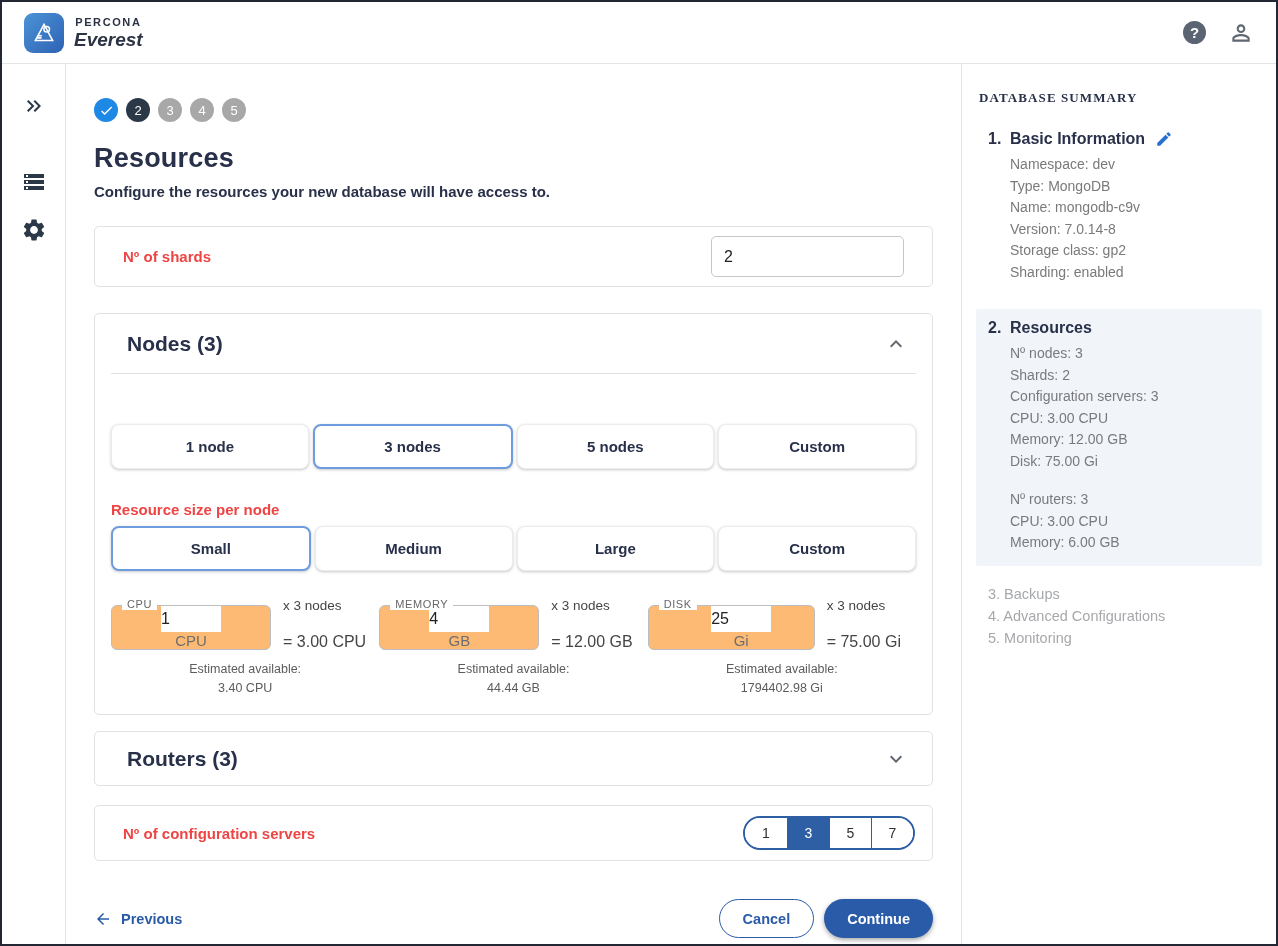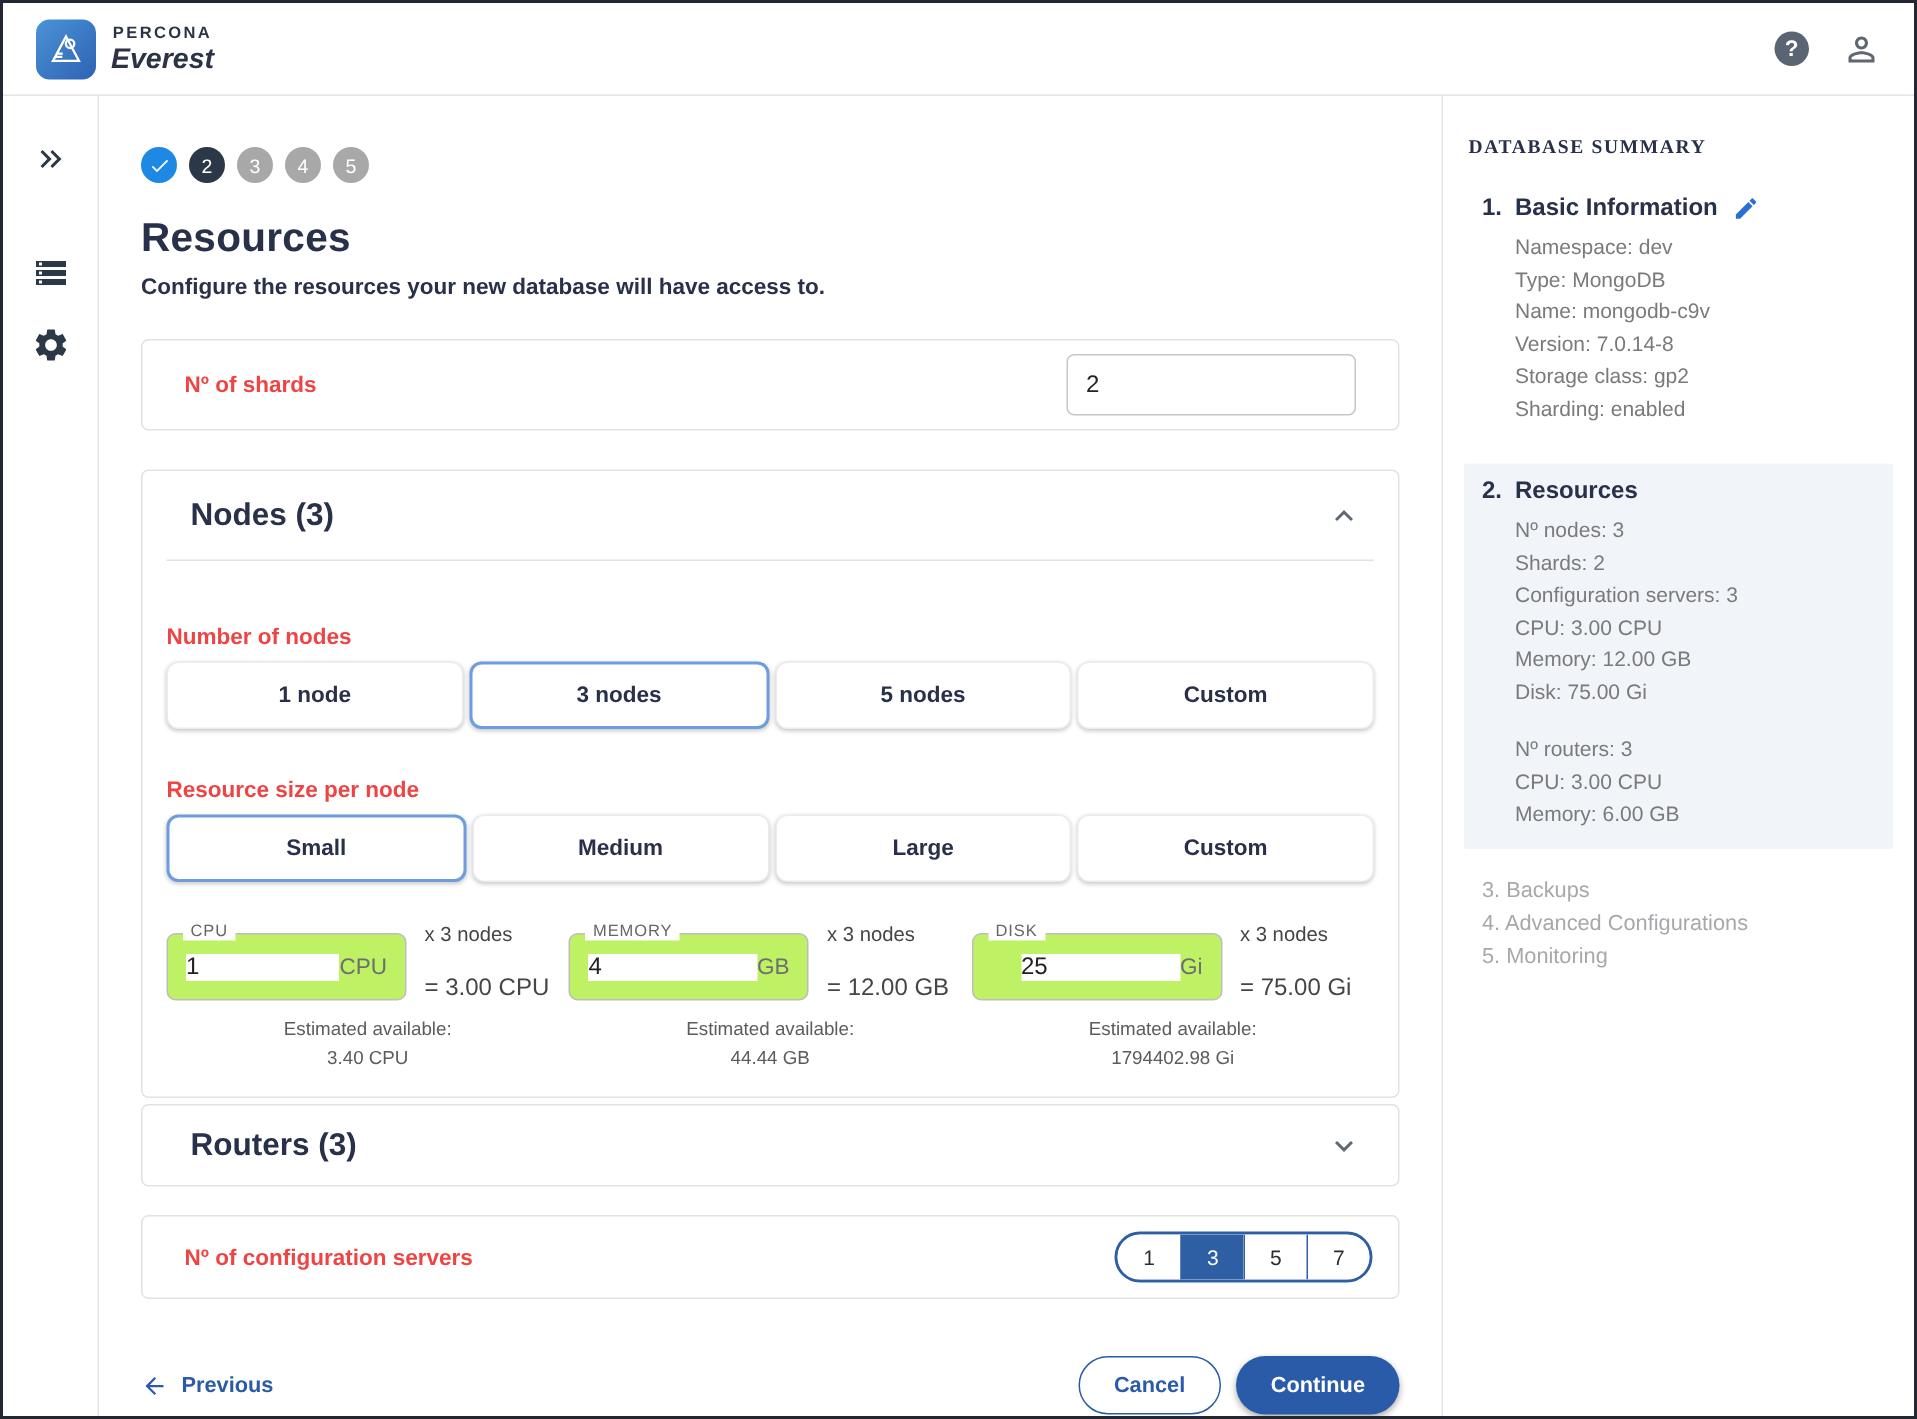--- a/index.html
+++ b/index.html
@@ -56,21 +56,21 @@
   
   .toggle-row { display: flex; gap: 4px; margin-top: 8px; }
   .toggle-btn { flex: 1; height: 45px; background: #fff; border: 1px solid #ececee; border-radius: 8px; box-shadow: 0 1px 3px rgba(0,0,0,0.22); font-size: 15px; font-weight: 600; color: #28304a; display: flex; align-items: center; justify-content: center; cursor: pointer; font-family: "Liberation Sans", sans-serif; }
   .toggle-btn.selected { border: 2px solid #6d9cdf; }
   .section-label { margin-top: 32px; }
 
   
   .resources-row { display: flex; margin-top: 34px; }
   .resource-col { flex: 1; display: flex; flex-direction: column; }
   .resource-top { display: flex; align-items: flex-start; }
-  .mui-field { position: relative; width: 160px; height: 45px; border: 1px solid #bdbdbf; border-radius: 6px; display: flex; align-items: center; padding: 0 12px; background: #bef264; }
+  .mui-field { position: relative; width: 160px; height: 45px; border: 1px solid #bdbdbf; border-radius: 6px; display: flex; align-items: center; padding: 0 12px; background: #fdba74; flex-direction: column; }
   .mui-field.disk { width: 167px; padding-left: 32px; }
   .mui-label { position: absolute; top: -8px; left: 10px; background: #fff; padding: 0 5px; font-size: 11px; letter-spacing: 0.6px; color: #666; }
   .mui-value { flex: 1; border: none; outline: none; font-size: 16px; color: #222; width: 60px; font-family: "Liberation Sans", sans-serif; }
   .mui-adorn { font-size: 15px; color: #6e6e70; }
   .multiplier { margin-left: 12px; margin-top: -7px; }
   .mult-line1 { font-size: 13.5px; color: #454545; }
   .mult-line2 { font-size: 16px; color: #454545; margin-top: 20px; }
   .estimated { margin-top: 9px; font-size: 12.5px; color: #5c5c5e; line-height: 19px; text-align: center; }
 
   
@@ -181,21 +181,20 @@
           <span class="acc-title">Nodes (3)</span>
           <span class="chevron">
             <svg width="24" height="24" viewBox="0 0 24 24" fill="currentColor" style="transform:rotate(180deg)">
                 <path d="M7.41 8.59 12 13.17l4.59-4.58L18 10l-6 6-6-6z"></path>
               </svg>
           </span>
         </div>
         <div class="acc-divider"></div>
         <div class="acc-body">
 
-          <div class="label-strong">Number of nodes</div>
           <div class="toggle-row">
             <button class="toggle-btn">1 node</button>
             <button class="toggle-btn selected">3 nodes</button>
             <button class="toggle-btn">5 nodes</button>
             <button class="toggle-btn">Custom</button>
           </div>
 
           <div class="label-strong section-label">Resource size per node</div>
           <div class="toggle-row">
             <button class="toggle-btn selected">Small</button>
@@ -257,21 +256,21 @@
               <div class="estimated">
                 <div>Estimated available:</div>
                 <div>1794402.98 Gi</div>
               </div>
             </div>
 
           </div>
         </div>
       </div>
 
-      <div class="card accordion" style="margin-top:4px;">
+      <div class="card accordion" style="margin-top:16px;">
         <div class="acc-header" style="height:53px;">
           <span class="acc-title">Routers (3)</span>
           <span class="chevron">
             <svg width="24" height="24" viewBox="0 0 24 24" fill="currentColor">
                 <path d="M7.41 8.59 12 13.17l4.59-4.58L18 10l-6 6-6-6z"></path>
               </svg>
           </span>
         </div>
       </div>
 

